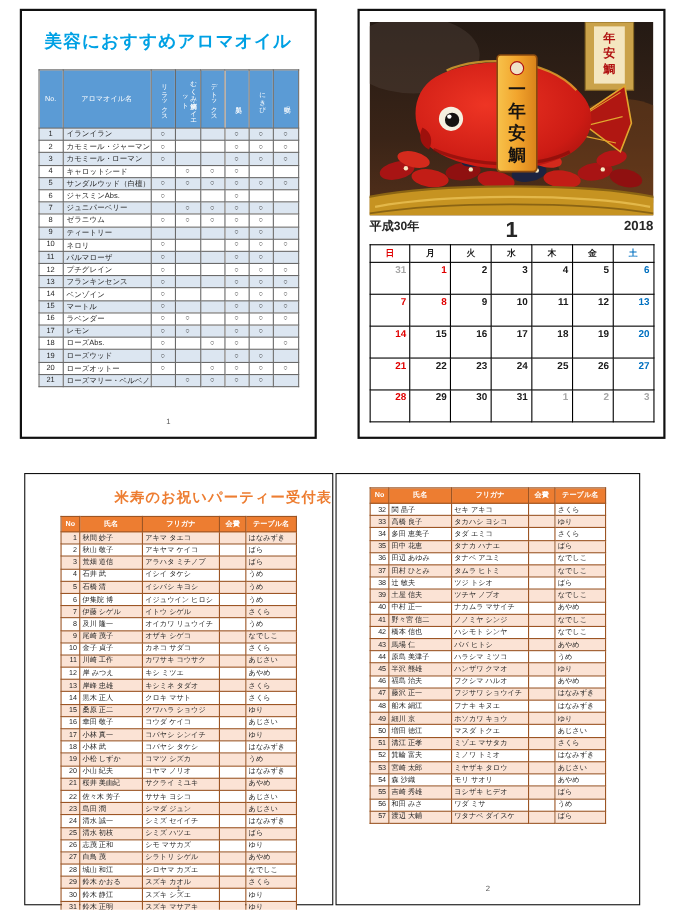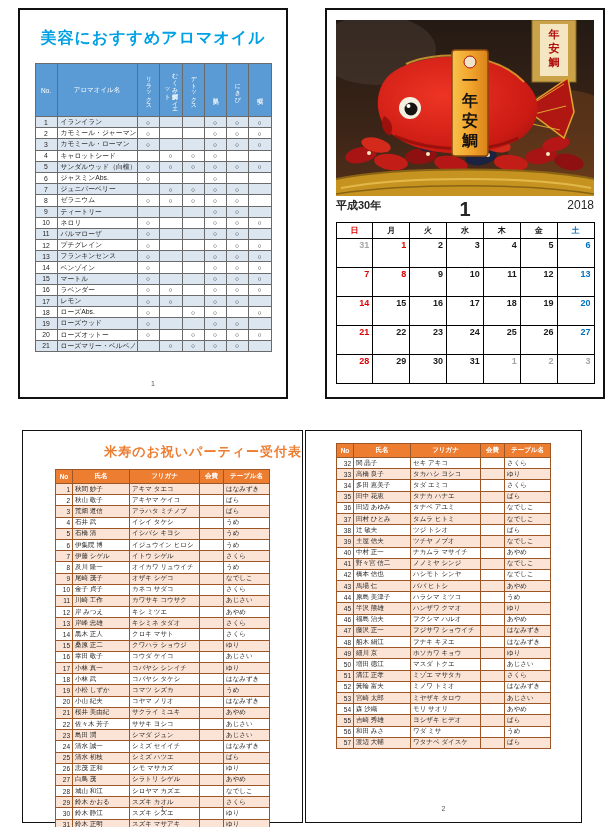--- a/index.html
+++ b/index.html
@@ -32,21 +32,21 @@
   #aroma-table tbody tr:nth-child(odd){background:#dce6f1;}
   #aroma-table td.c{text-align:center;}
   #aroma-table td.nm{padding-left:3px;text-align:left;white-space:nowrap;}
   .pagenum{position:absolute;bottom:10px;left:0;right:0;text-align:center;font-size:7px;color:#555;}
 
   
   .photo-wrap{margin:10px auto 0 auto;width:258px;height:176px;}
   .cal-caption{width:258px;margin:2px auto 0 auto;display:flex;align-items:flex-start;height:22px;}
   .era{font-size:11px;font-weight:bold;flex:1;}
   .bigmonth{font-size:20px;font-weight:bold;flex:1;text-align:center;}
-  .year{font-size:12px;font-weight:normal;flex:1;text-align:right;}
+  .year{font-size:12px;font-weight:bold;flex:1;text-align:right;}
   #cal-table{width:259px;margin:2px auto 0 auto;}
   #cal-table th{border:1px solid #000;height:13px;font-size:8px;font-weight:bold;background:#fff;}
   #cal-table td{border:1px solid #000;height:27px;vertical-align:top;text-align:right;
     font-size:9px;font-weight:bold;padding:1px 3px 0 0;}
   .c-r{color:#e00000;} .c-b{color:#0070c0;} .c-g{color:#a6a6a6;} .c-k{color:#1a1a1a;}
 
   
   .rec-title{margin-top:12px;text-align:right;font-size:13px;font-weight:bold;color:#ed7d31;letter-spacing:1px;}
   .rec-table{margin:8px auto 0 auto;width:214px;font-size:6.5px;}
   .rec-table th{background:#ed7d31;color:#fff;font-weight:bold;border:1px solid #9c5524;height:11px;font-size:6.5px;}

